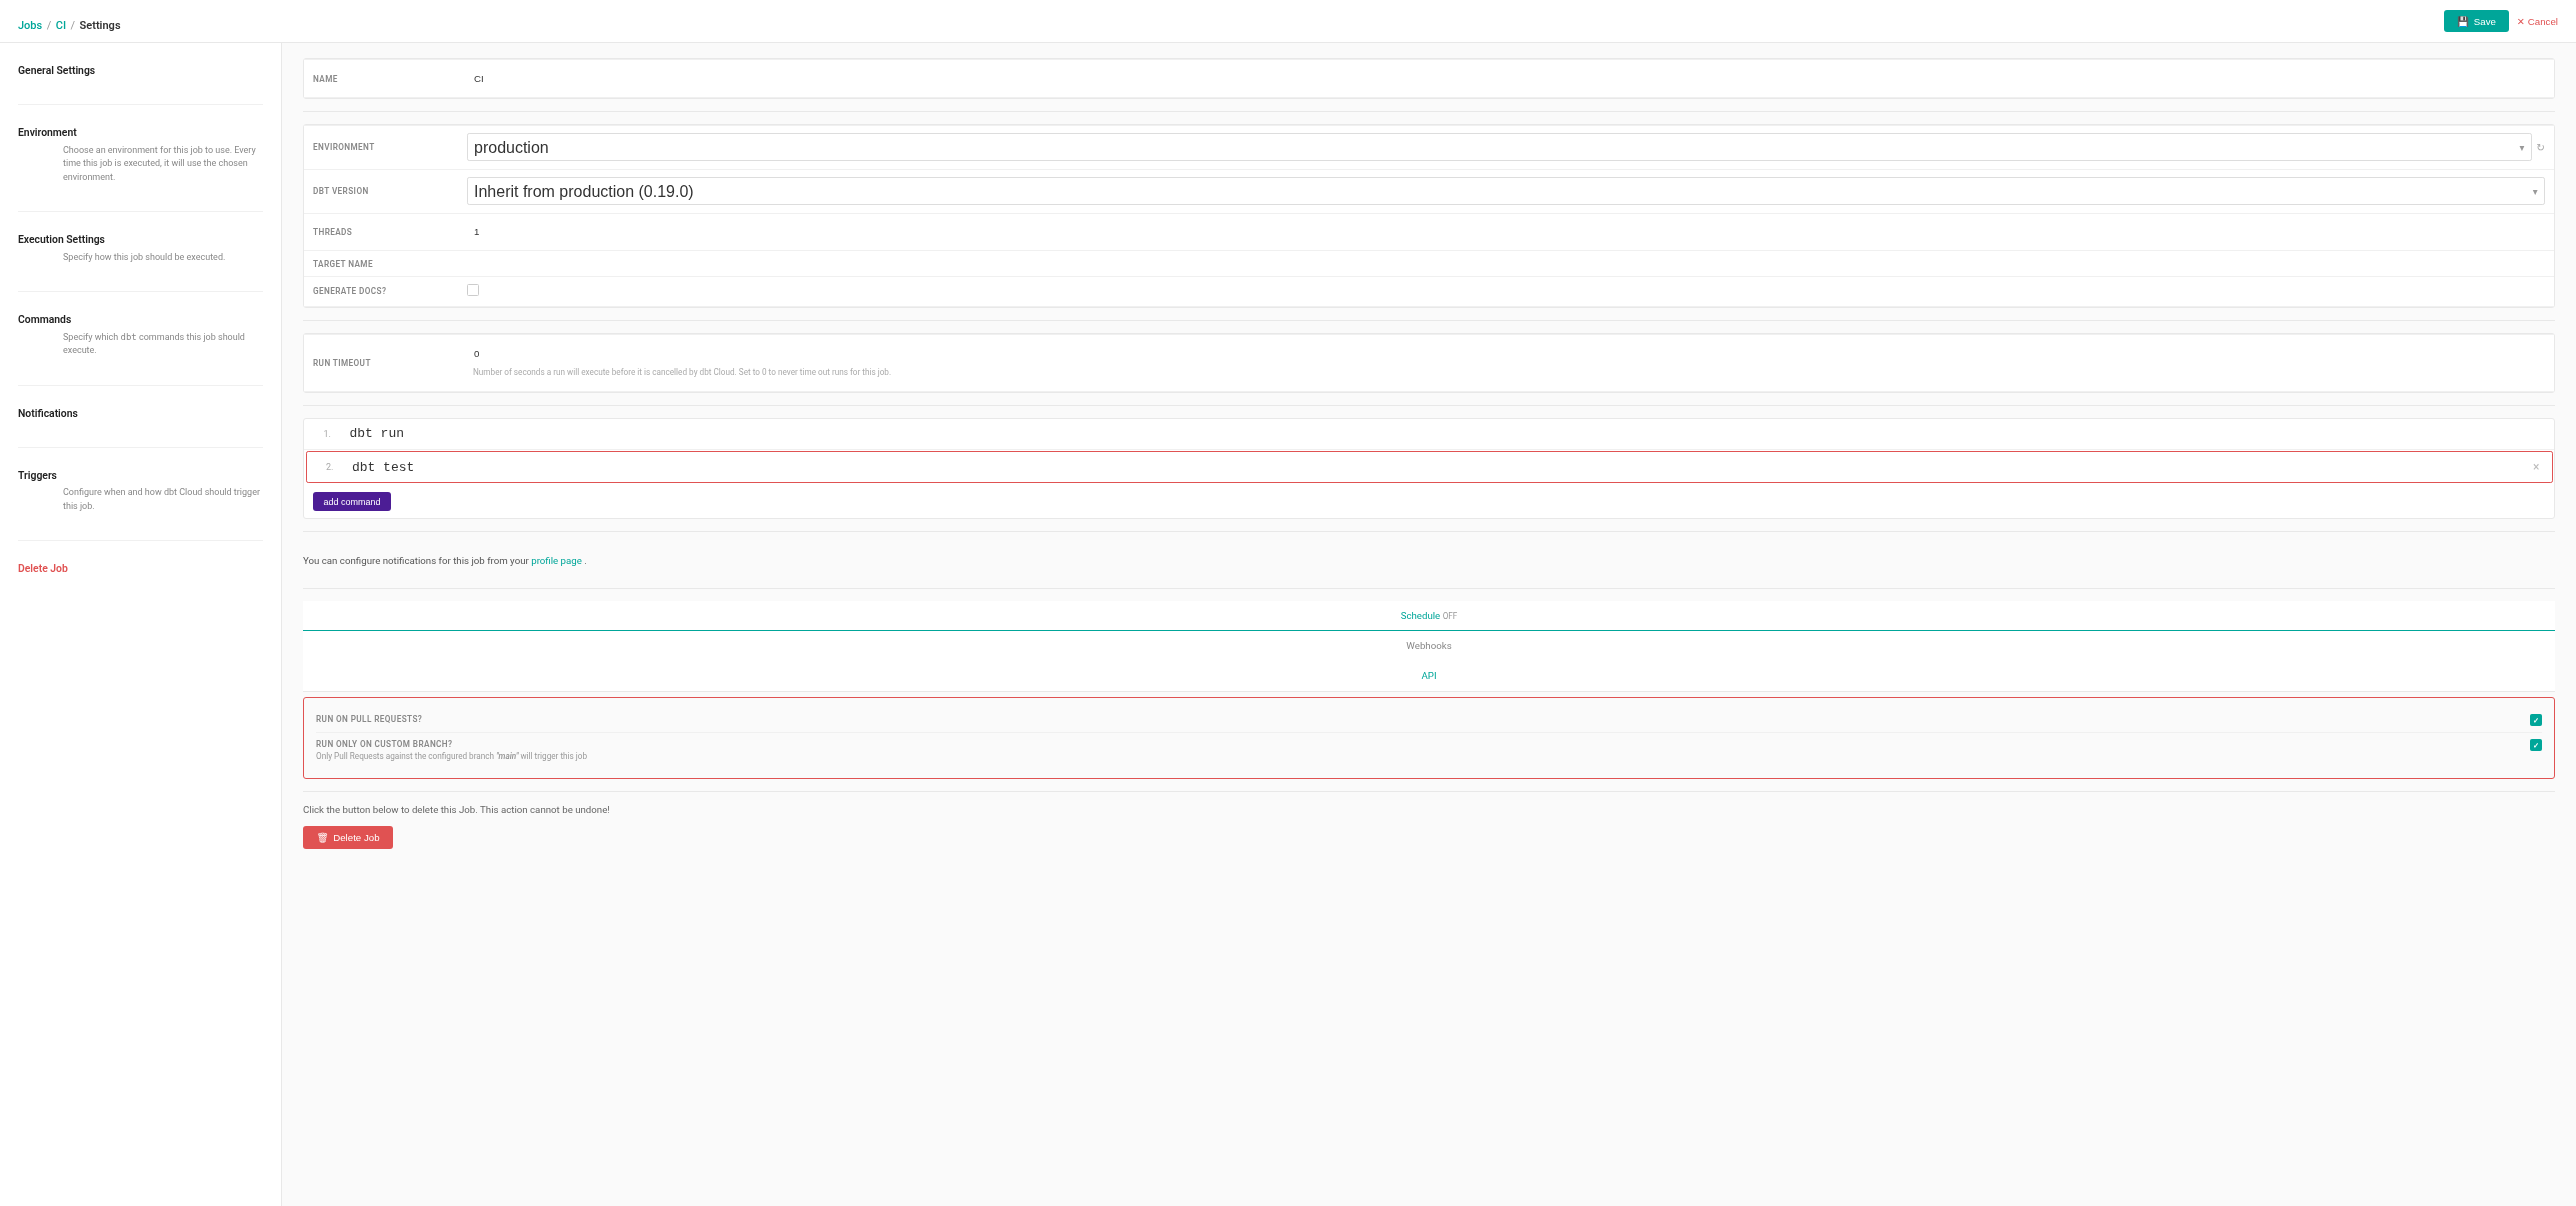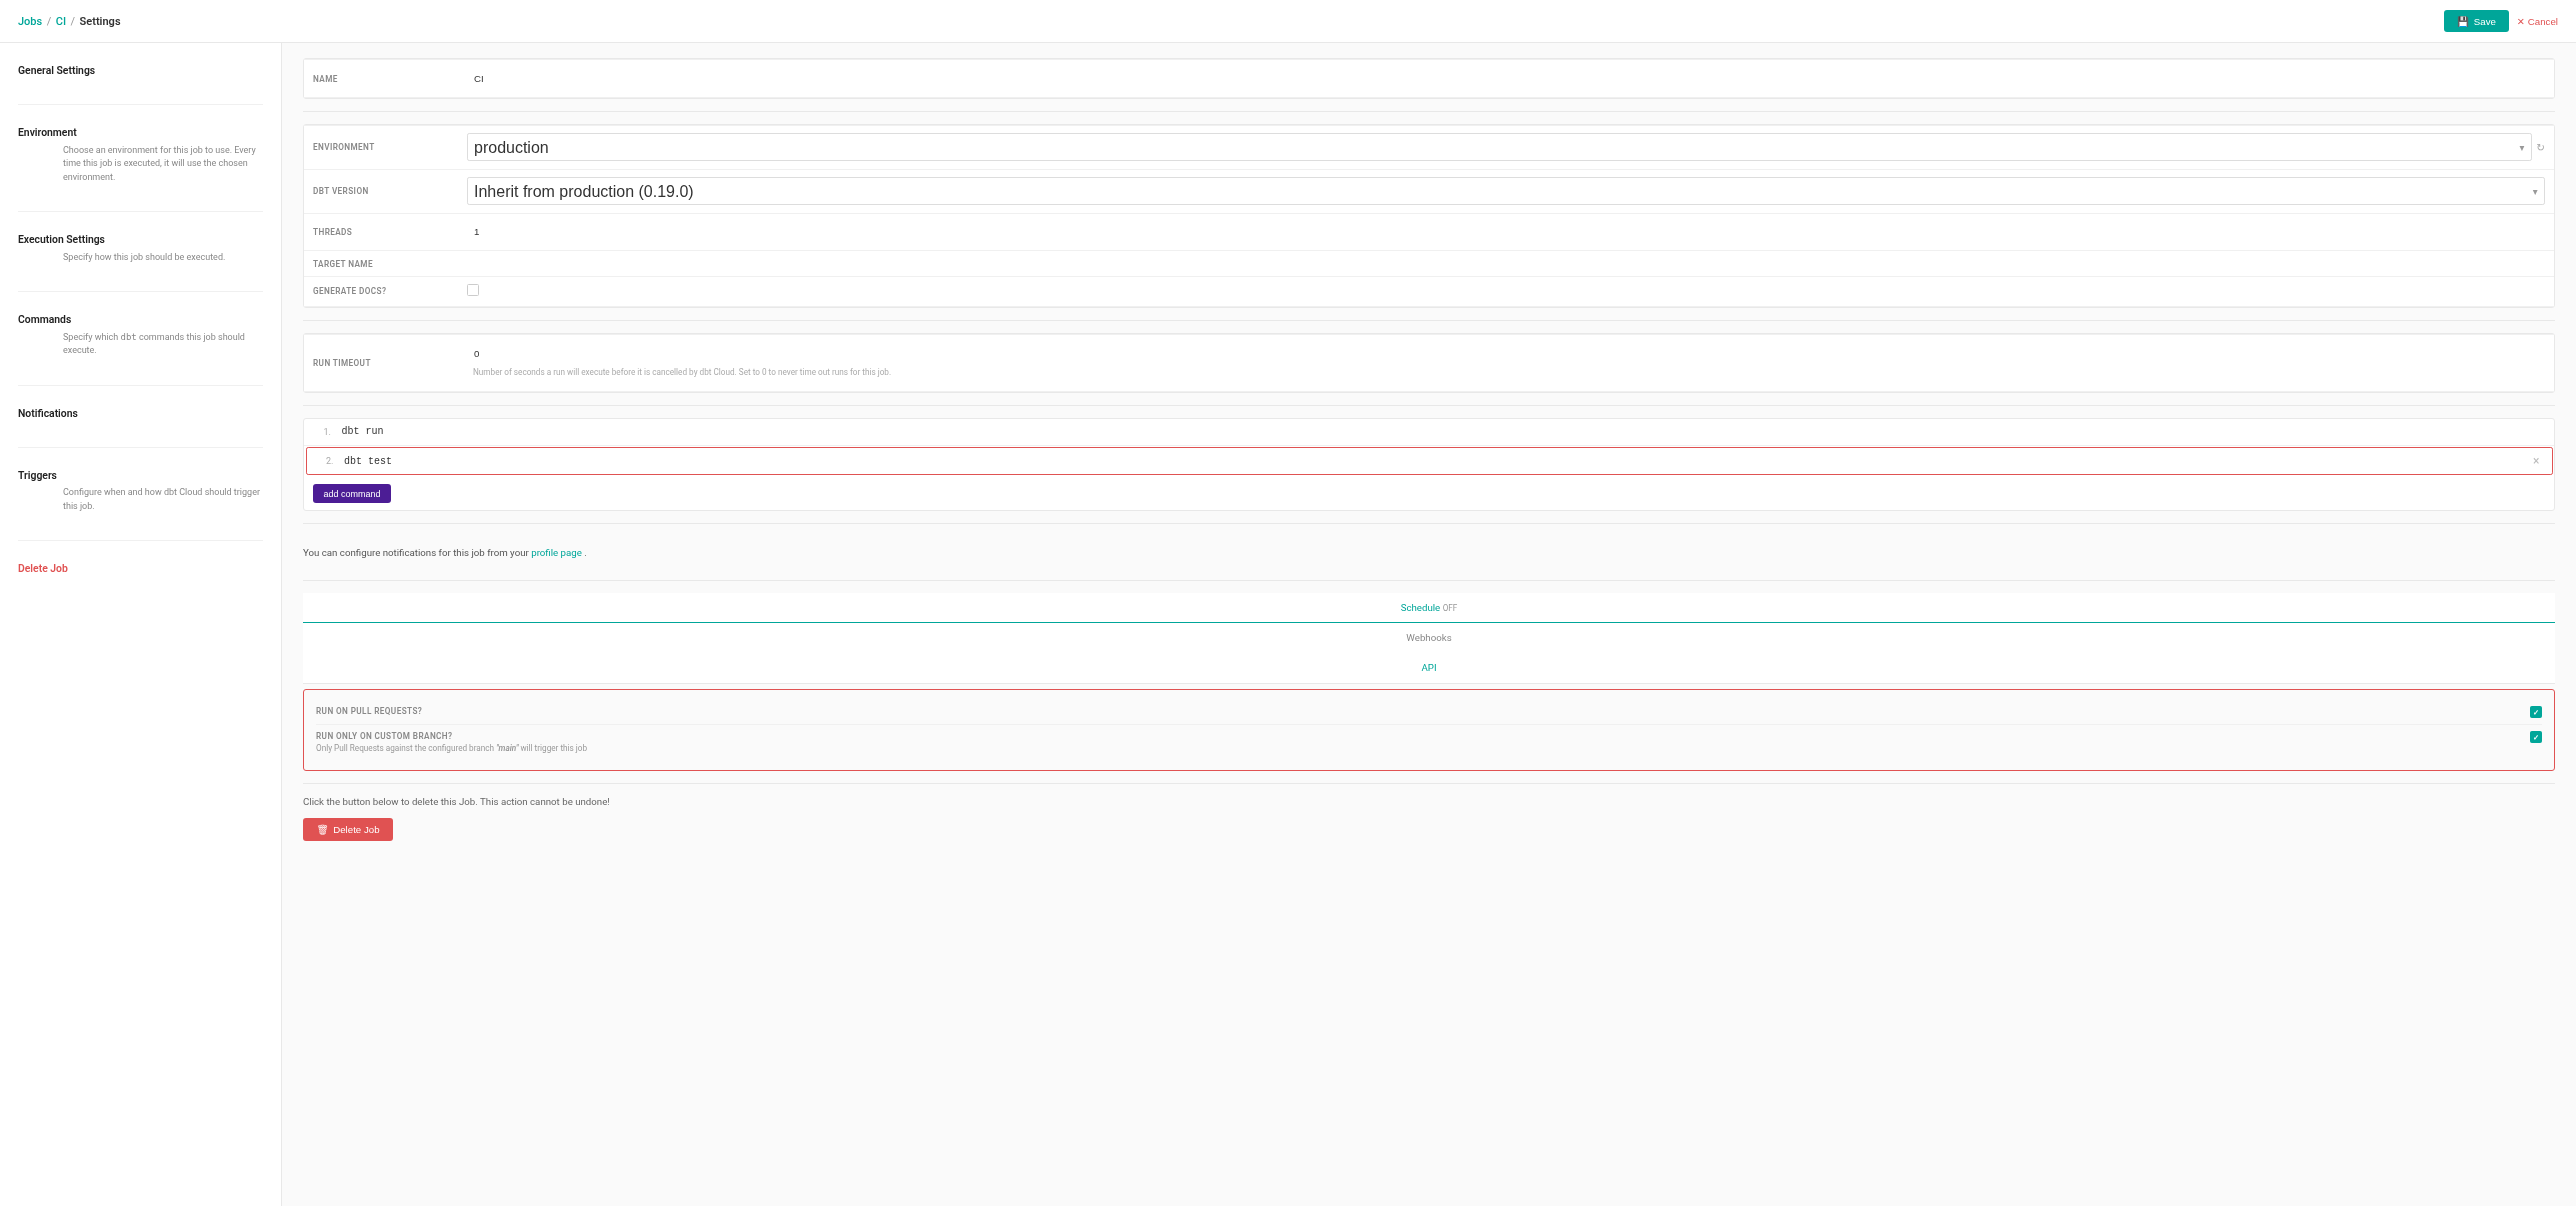--- a/index.html
+++ b/index.html
@@ -6,21 +6,21 @@
     body {
       font-family: -apple-system, BlinkMacSystemFont, 'Segoe UI', Roboto, sans-serif;
       font-size: 9.7px;
       background: #fff;
       color: #333;
     }
 
     
     .header {
       display: flex;
-      align-items: center;
+      align-items: flex-end;
       justify-content: space-between;
       padding: 10.4px 18px;
       border-bottom: 0.7px solid #e8e8e8;
       background: #fff;
     }
     .breadcrumb {
       display: flex;
       align-items: center;
       gap: 4.5px;
       font-size: 11px;
@@ -218,25 +218,26 @@
       color: #aaa;
       font-size: 9px;
       width: 18px;
       text-align: right;
       margin-right: 7.4px;
     }
     .command-input {
       flex: 1;
       border: none;
       font-family: 'Courier New', monospace;
-      font-size: 10px;
+      font-size: 13px;
       color: #333;
       outline: none;
       background: transparent;
       padding: 1.5px 3px;
+      margin-left: 8px;
     }
     .command-row.highlighted {
       border: 1.5px solid #e05252;
       border-radius: 2.2px;
       margin: 1.5px;
     }
     .command-delete {
       color: #bbb;
       cursor: pointer;
       font-size: 12px;

